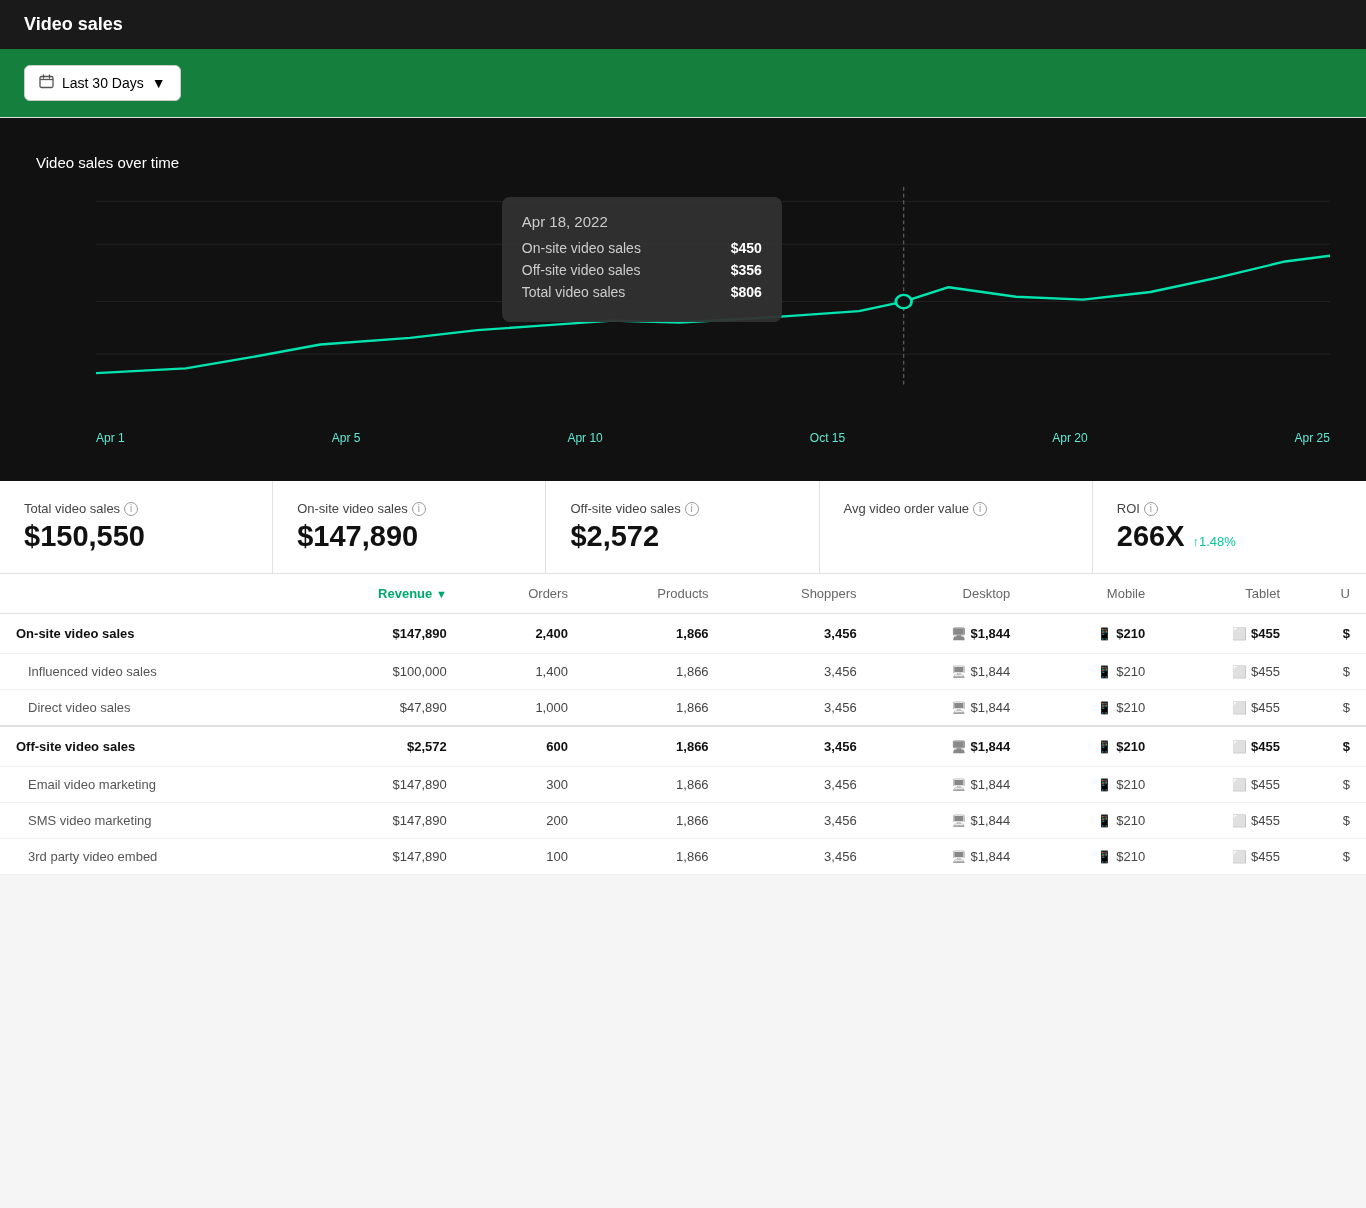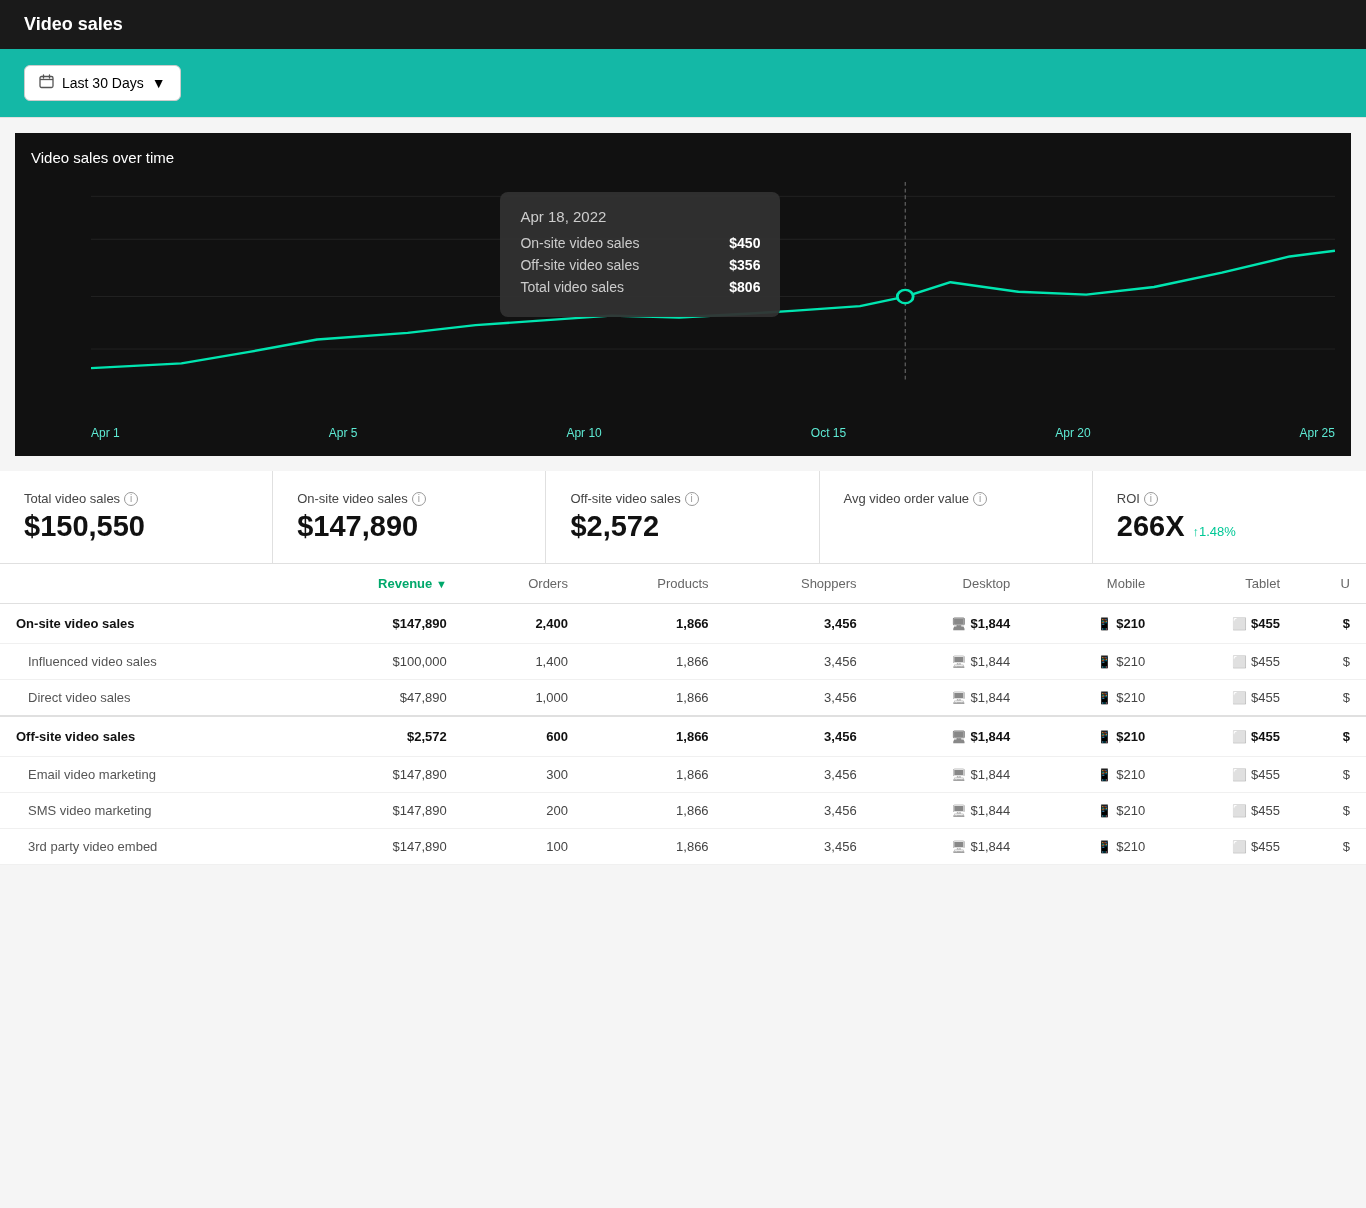--- a/index.html
+++ b/index.html
@@ -7,42 +7,42 @@
 
     .top-bar {
       background: #1a1a1a;
       color: white;
       padding: 14px 24px;
       font-size: 18px;
       font-weight: 600;
     }
 
     .toolbar {
-      background: #14b8a6;
+      background: #15803d;
       padding: 16px 24px;
       border-bottom: 1px solid #e0e0e0;
     }
 
     .date-filter-btn {
       display: inline-flex;
       align-items: center;
       gap: 8px;
       background: white;
       border: 1px solid #ccc;
       border-radius: 6px;
       padding: 8px 14px;
       font-size: 14px;
       cursor: pointer;
       font-weight: 500;
     }
 
     .chart-section {
       background: #111;
-      margin: 15px;
-      padding: 16px;
+      margin: 0;
+      padding: 36px;
       position: relative;
       min-height: 320px;
     }
 
     .chart-title {
       color: white;
       font-size: 15px;
       font-weight: 500;
       margin-bottom: 16px;
     }

